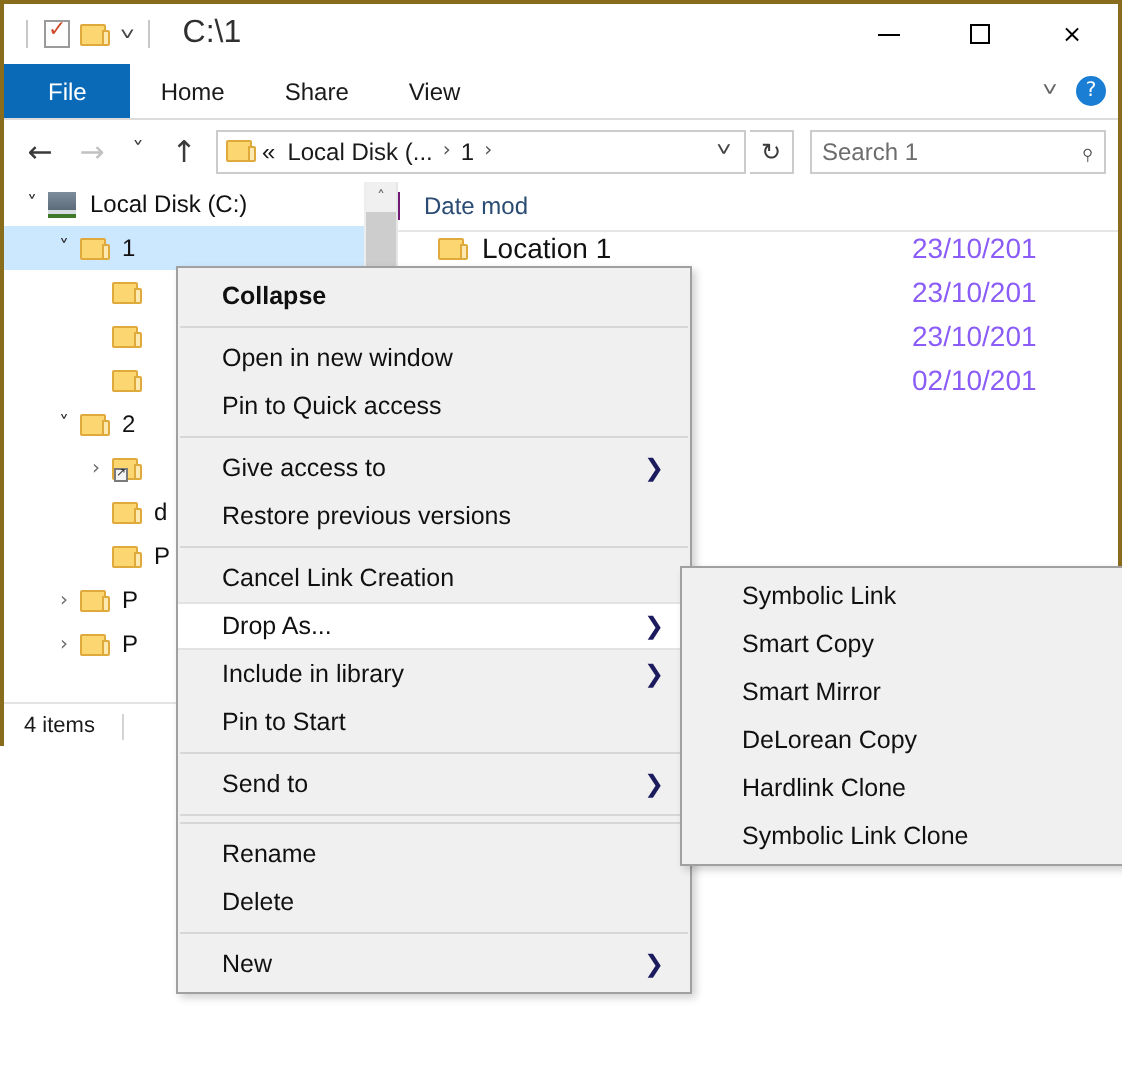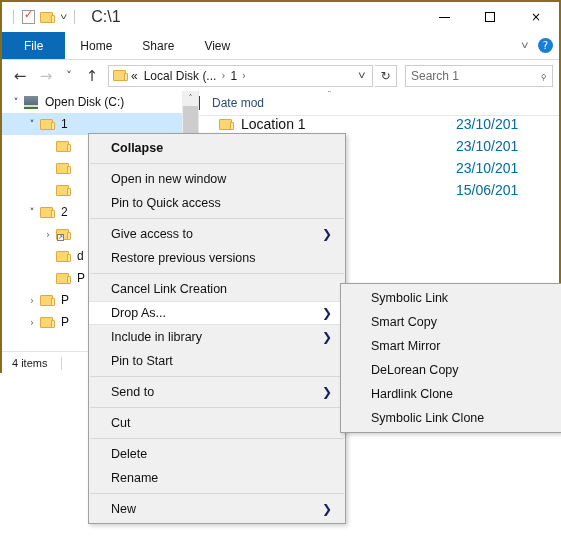--- a/index.html
+++ b/index.html
@@ -400,21 +400,21 @@
     width: 245px;
     display: flex;
     align-items: center;
     padding-left: 20px;
     box-sizing: border-box;
     color: #111;
   }
   .filerow .f-name .folder-ico { margin-right: 7px; }
   .filerow .f-date {
     padding-left: 12px;
-    color: #0369a1;
+    color: #8b5cf6;
     white-space: nowrap;
   }
 
   
   .statusbar {
     height: 22px;
     border-top: 1px solid #e3e3e3;
     display: flex;
     align-items: center;
     padding-left: 10px;
@@ -536,21 +536,21 @@
       <span class="search-ico">⌕</span>
     </div>
   </div>
 
   <div class="panes">
 
     <div class="navpane">
       <div class="tree-row">
         <span class="chev open">˅</span>
         <span class="drive-ico"></span>
-        <span>Open Disk (C:)</span>
+        <span>Local Disk (C:)</span>
       </div>
       <div class="tree-row selected">
         <span class="chev open" style="margin-left:16px">˅</span>
         <span class="folder-ico tree-folder"></span>
         <span>1</span>
       </div>
       <div class="tree-row">
         <span class="chev" style="margin-left:32px"></span>
         <span class="folder-ico tree-folder"></span>
         <span></span>
@@ -625,21 +625,21 @@
       <div class="filerow">
         <div class="f-name">
           <span></span>
         </div>
         <div class="f-date">23/10/201</div>
       </div>
       <div class="filerow">
         <div class="f-name">
           <span></span>
         </div>
-        <div class="f-date">15/06/201</div>
+        <div class="f-date">02/10/201</div>
       </div>
     </div>
   </div>
 
   <div class="statusbar">
     <span>4 items</span>
     <span class="sb-sep"></span>
   </div>
 </div>
 
@@ -670,25 +670,24 @@
   </div>
   <div class="mi">Pin to Start</div>
   <div class="msep"></div>
 
   <div class="mi">
     <span>Send to</span>
     <span class="sub-arrow">❯</span>
   </div>
   <div class="msep"></div>
 
-  <div class="mi">Cut</div>
   <div class="msep"></div>
 
+  <div class="mi">Rename</div>
   <div class="mi">Delete</div>
-  <div class="mi">Rename</div>
   <div class="msep"></div>
 
   <div class="mi">
     <span>New</span>
     <span class="sub-arrow">❯</span>
   </div>
 
 </div>
 
 <div class="ctxmenu" id="submenu-drop-as">

